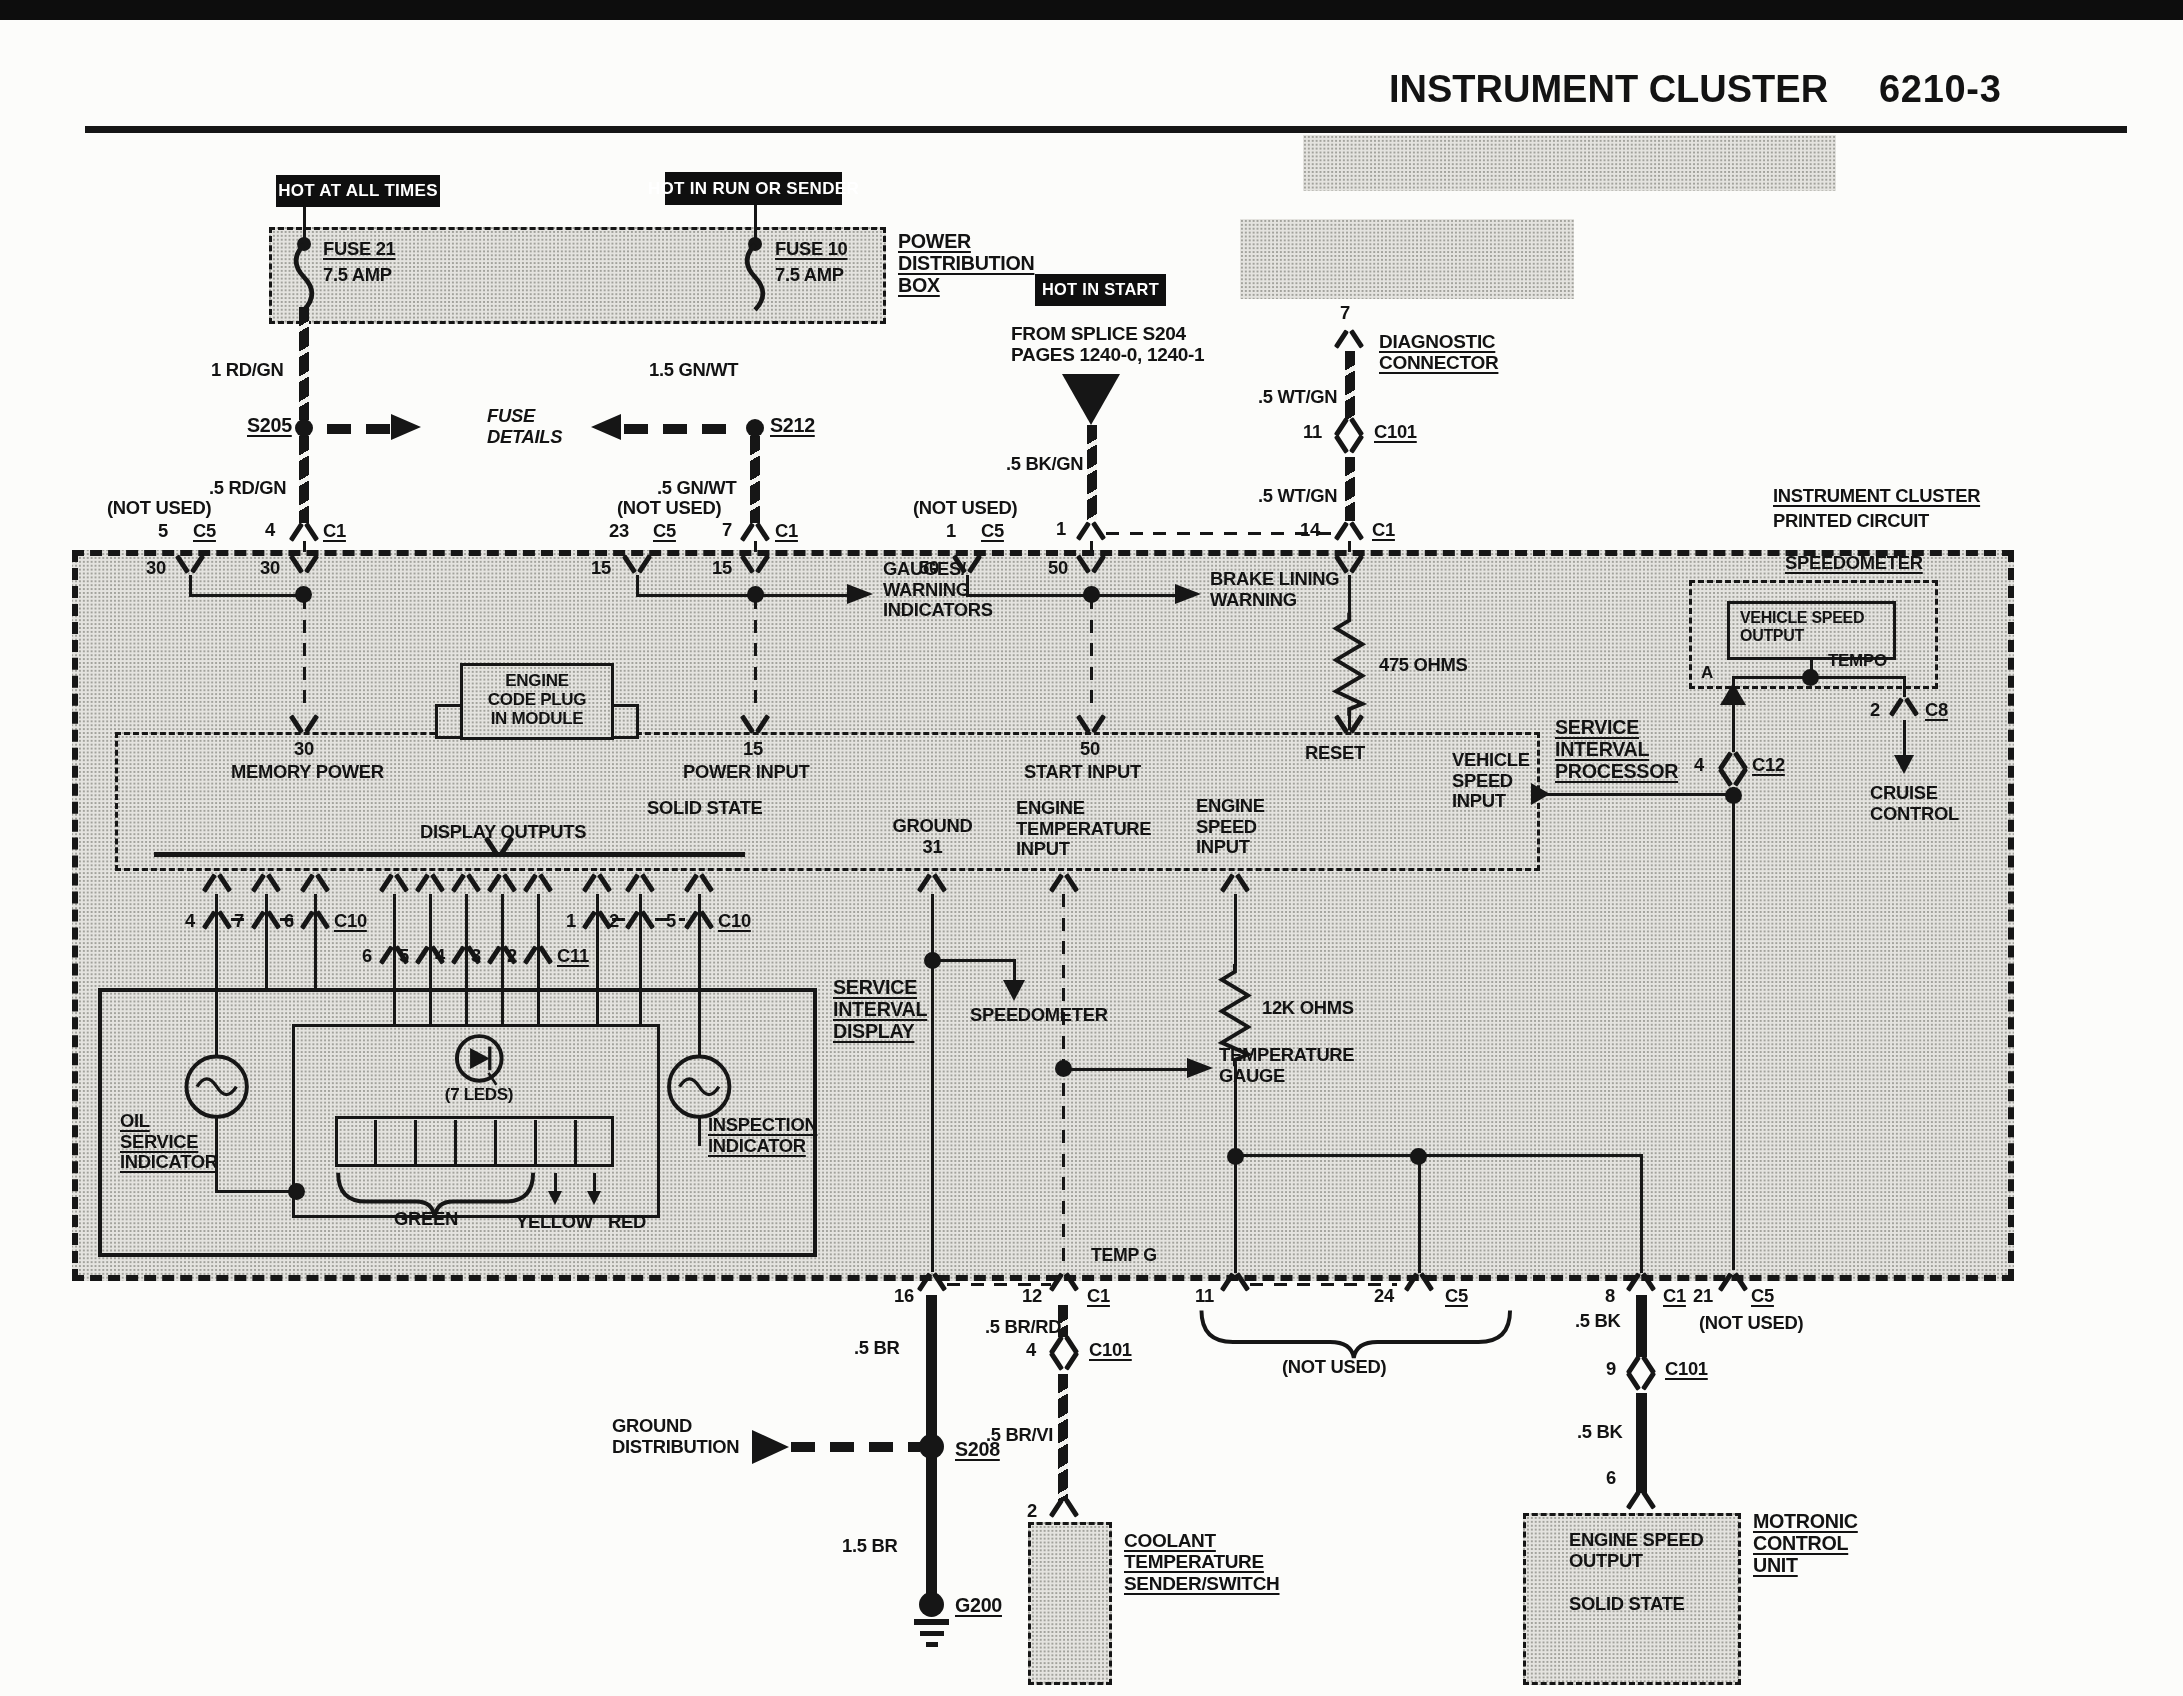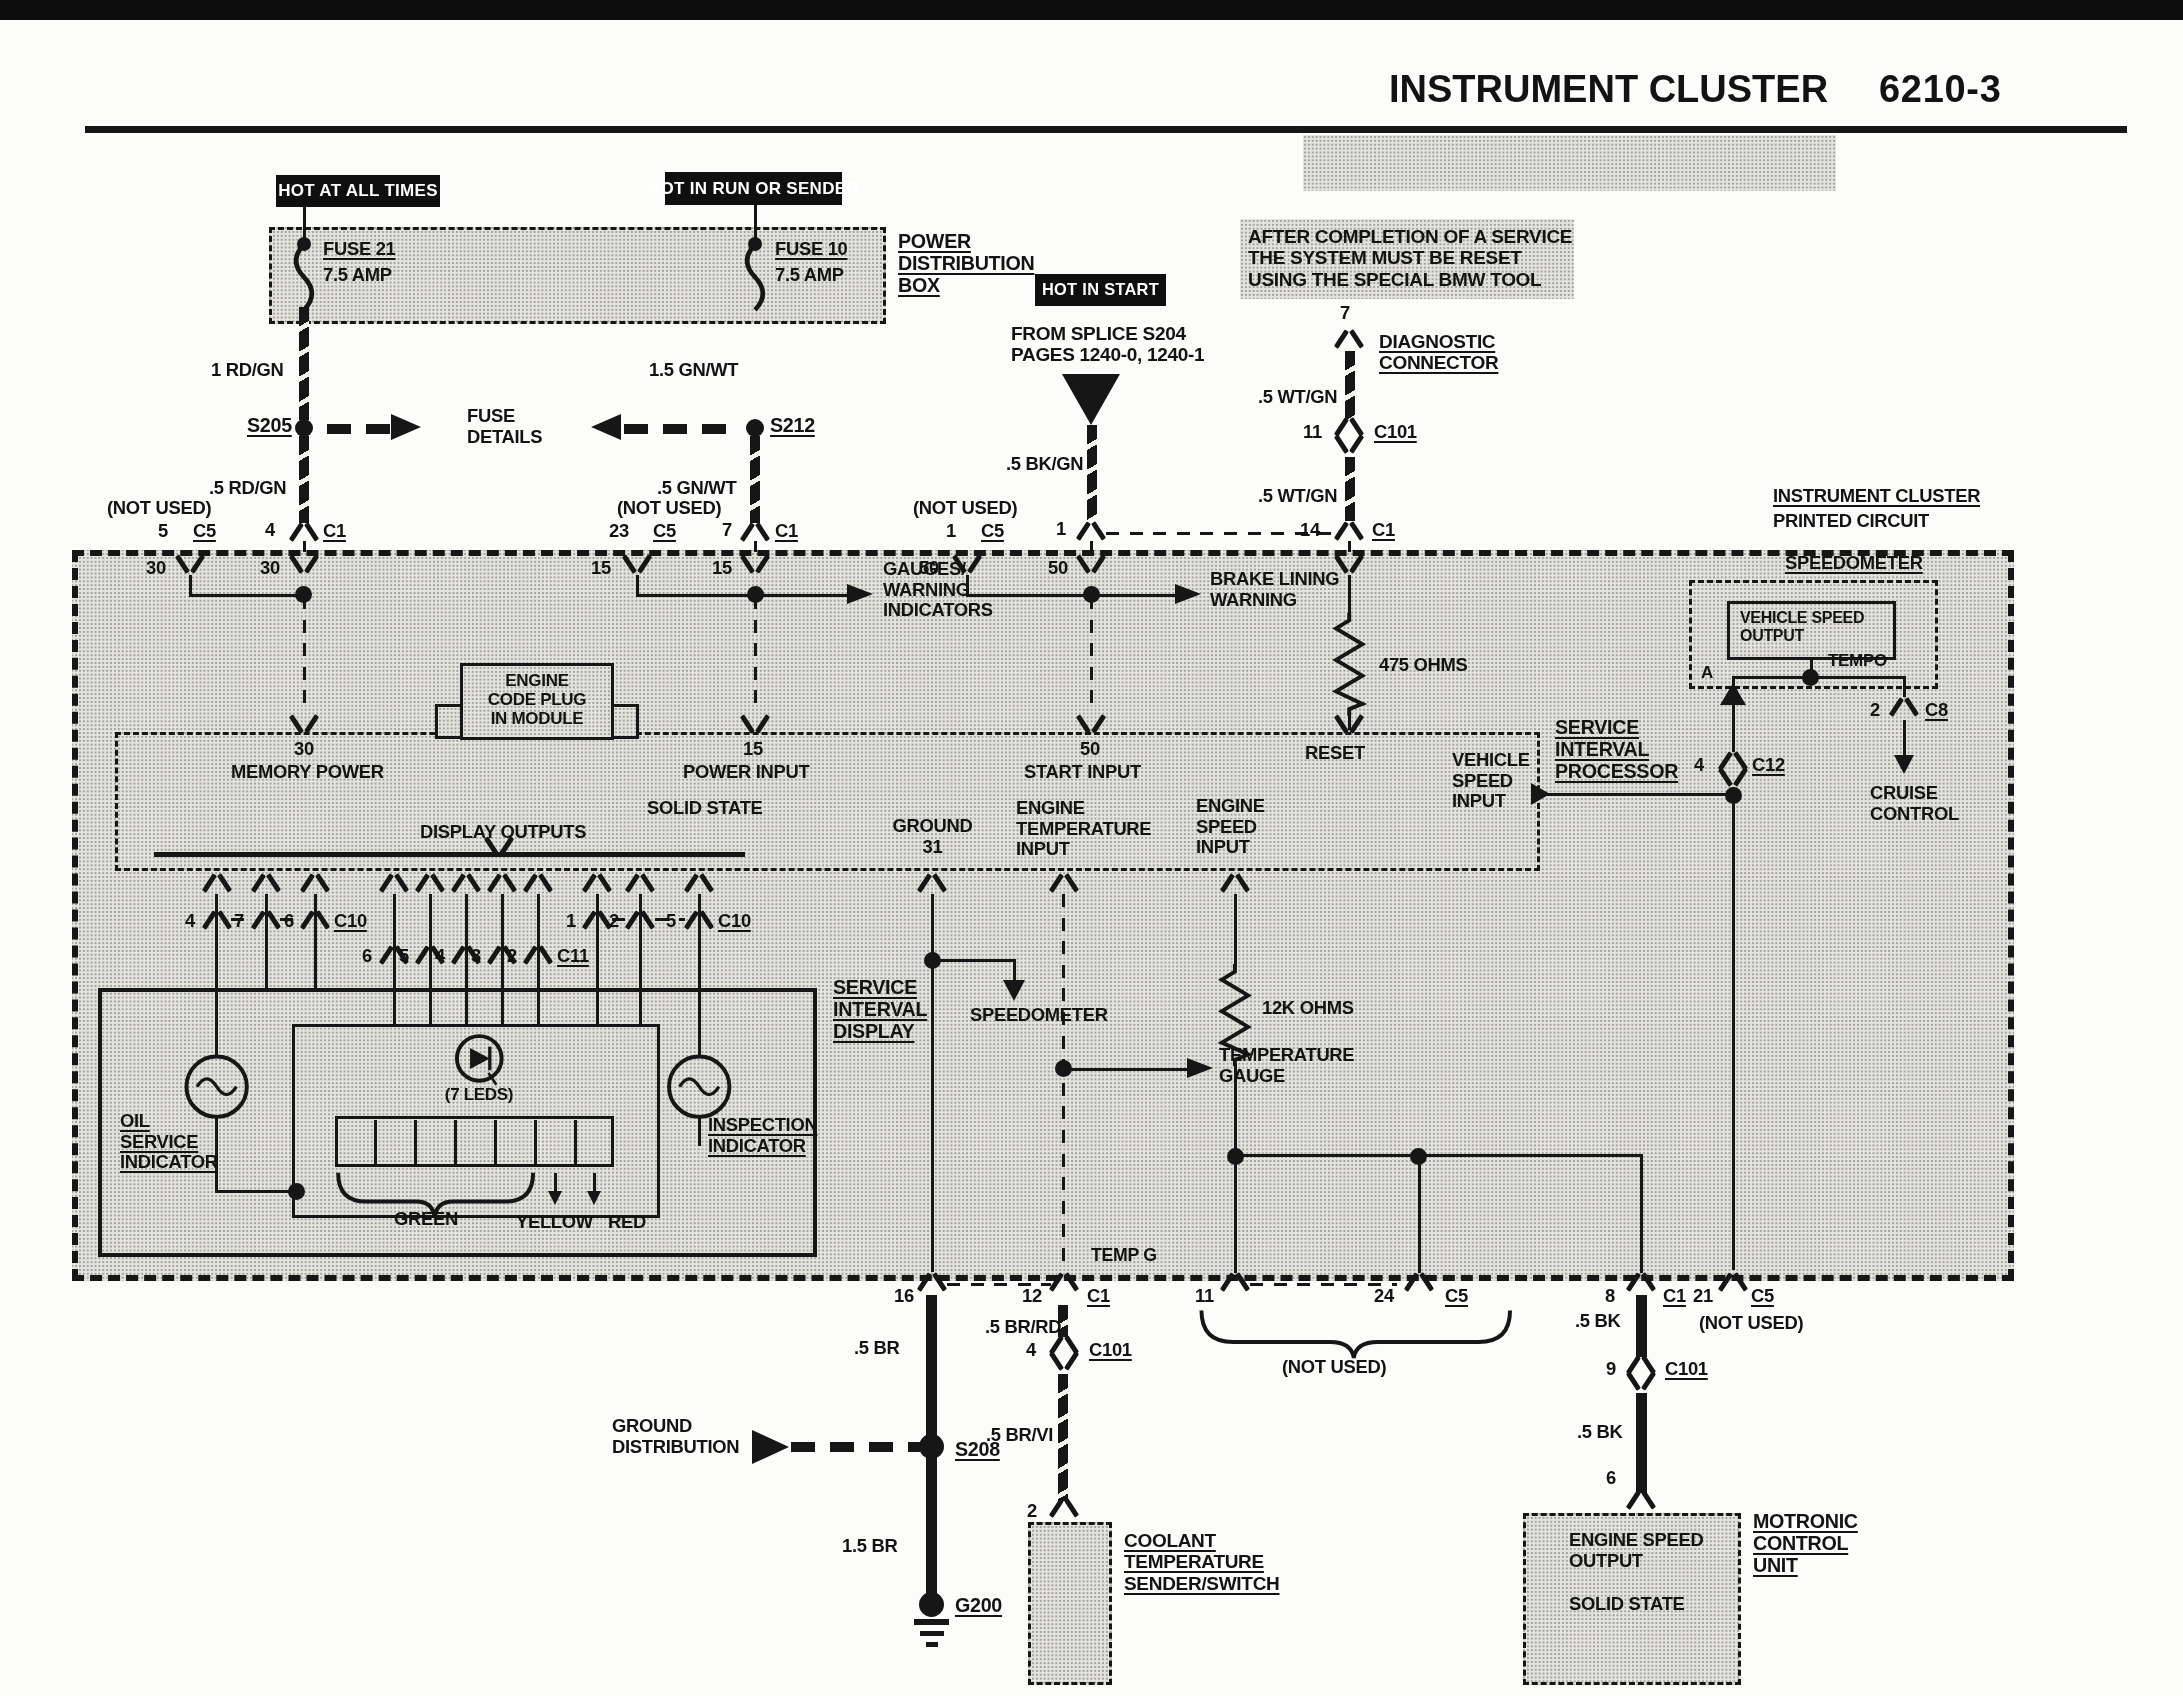--- a/index.html
+++ b/index.html
@@ -54,21 +54,21 @@
   <i class="dot" style="left:748px;top:237px;width:14.4px;height:14.4px"></i>
   <i class="wv" style="left:303px;top:205px;height:39px"></i>
   <i class="wv" style="left:754px;top:204px;height:41px"></i>
 
   <b class="lbl" style="left:211px;top:360px">1 RD/GN</b>
   <i class="hw" style="left:299px;top:307px;height:113px"></i>
   <b class="lbl u" style="left:247px;top:414px;font-size:19.7px">S205</b>
   <i class="dot" style="left:295px;top:419px;width:18.4px;height:18.4px"></i>
   <i class="whD" style="left:327px;top:424px;width:63px"></i>
   <i class="tr" style="left:391px;top:414px;border-top:13.8px solid transparent;border-bottom:13.8px solid transparent;border-left:30px solid #161616"></i>
-  <b class="lbl" style="left:467px;top:406px;">FUSE
+  <b class="lbl" style="left:487px;top:406px;font-style:italic">FUSE
 DETAILS</b>
   <i class="tr" style="left:591px;top:414px;border-top:13.8px solid transparent;border-bottom:13.8px solid transparent;border-right:30px solid #161616"></i>
   <i class="whD" style="left:624px;top:424px;width:115px"></i>
   <b class="lbl u" style="left:770px;top:414px;font-size:19.7px">S212</b>
   <i class="dot" style="left:746px;top:419px;width:18.4px;height:18.4px"></i>
   <b class="lbl" style="left:649px;top:360px">1.5 GN/WT</b>
 
   <b class="lbl" style="left:209px;top:478px">.5 RD/GN</b>
   <b class="lbl" style="left:657px;top:478px">.5 GN/WT</b>
   <i class="hw" style="left:299px;top:436px;height:87px"></i>
@@ -98,23 +98,20 @@
   <b class="lbl" style="left:1006px;top:454px">.5 BK/GN</b>
   <i class="hw" style="left:1087px;top:425px;height:95px"></i>
   <b class="lbl" style="left:1056px;top:519px">1</b>
   <i class="cv" style="left:1078px;top:520px"></i>
   <i class="wv" style="left:1090px;top:541px;height:10.5px"></i>
   <b class="lbl" style="left:913px;top:498px">(NOT USED)</b>
   <b class="lbl" style="left:946px;top:521px">1</b>
   <b class="lbl u" style="left:981px;top:521px">C5</b>
 
   <div class="abs stip" style="left:1240px;top:219px;width:334px;height:80px;z-index:1"></div>
-  <b class="lbl" style="left:1248px;top:226px;font-size:19px">AFTER COMPLETION OF A SERVICE
-THE SYSTEM MUST BE RESET
-USING THE SPECIAL BMW TOOL</b>
   <b class="lbl" style="left:1340px;top:303px">7</b>
   <i class="cv" style="left:1336px;top:328px"></i>
   <b class="lbl u" style="left:1379px;top:331px;font-size:19px">DIAGNOSTIC
 CONNECTOR</b>
   <i class="hw" style="left:1345px;top:351px;height:68px"></i>
   <b class="lbl" style="left:1258px;top:387px">.5 WT/GN</b>
   <i class="cv" style="left:1336px;top:416px"></i>
   <i class="cv up" style="left:1336px;top:433px"></i>
   <b class="lbl" style="left:1303px;top:422px">11</b>
   <b class="lbl u" style="left:1374px;top:422px">C101</b>

